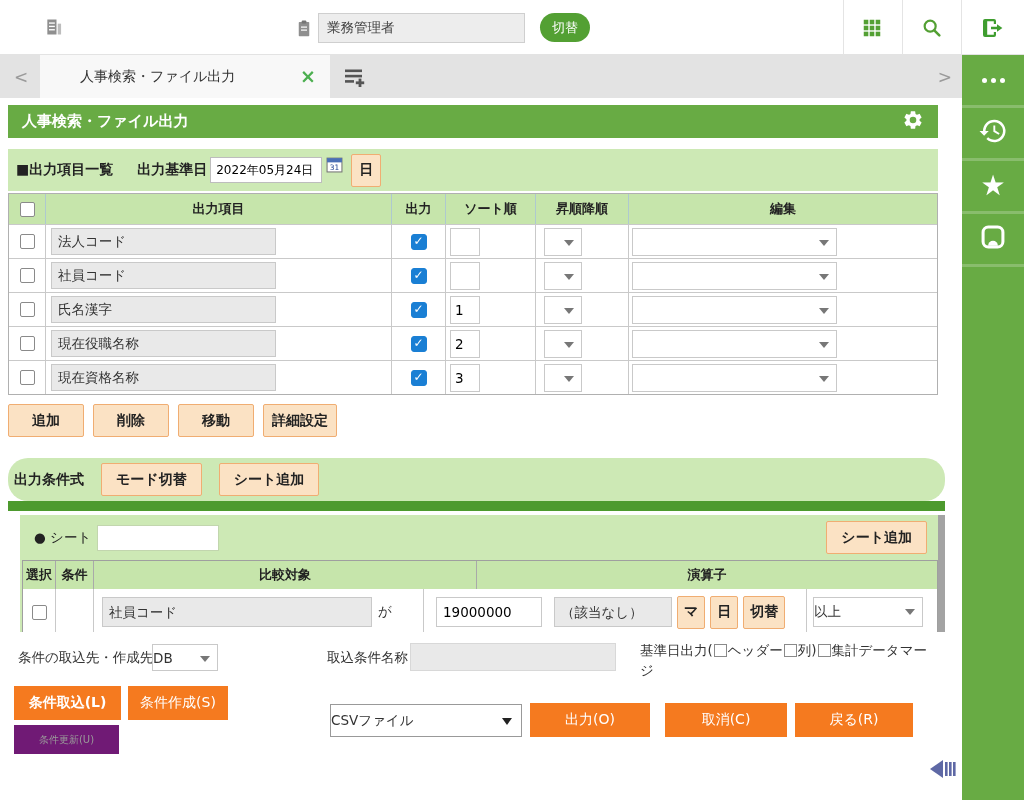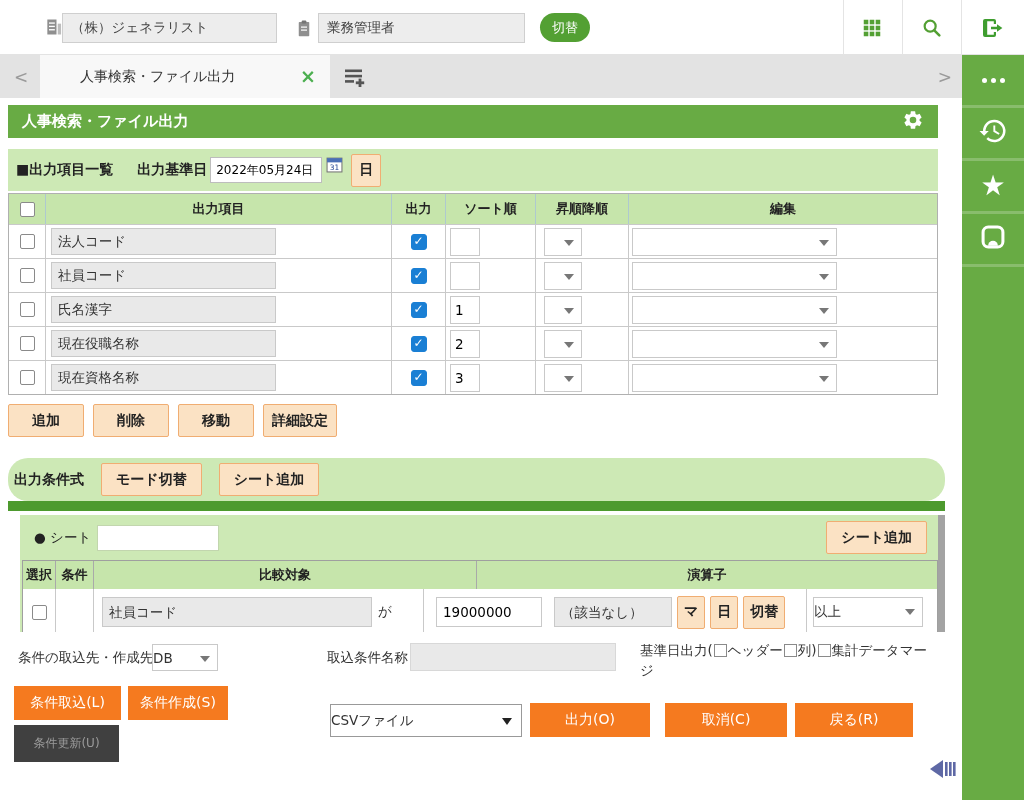--- a/index.html
+++ b/index.html
@@ -103,42 +103,41 @@
   .sel-op { width:110px; margin-left:6px; height:30px; }
 
   
   .bottom-form { position:relative; margin-top:8px; height:170px; }
   .bf-lbl { position:absolute; font-size:13.5px; color:#333; }
   .sel-db { position:absolute; left:152px; top:4px; width:66px; height:27px; }
   .name-input { position:absolute; left:410px; top:3px; width:206px; height:28px; background:#e9e9e9; border:1px solid #d8d8d8; font-size:13.5px; padding:0 6px; font-family:inherit; }
   .opts { position:absolute; left:640px; top:0px; width:288px; font-size:13.5px; line-height:20px; color:#333; }
   .opt-cb { display:inline-block; width:13px; height:13px; border:1px solid #8a8a8a; background:#fff; vertical-align:-2px; margin:0 1px; cursor:pointer; }
   .btn-orange { position:absolute; background:#f57a1f; color:#fff; border:none; font-size:14px; font-family:inherit; height:34px; cursor:pointer; }
-  .btn-disabled { position:absolute; background:#404040; color:#9a9a9a; border:none; font-size:12px; font-family:inherit; height:37px; cursor:default; }
+  .btn-disabled { position:absolute; background:#701a75; color:#9a9a9a; border:none; font-size:10px; font-family:inherit; height:29px; cursor:default; }
   .sel-csv { position:absolute; left:330px; top:64px; width:192px; height:33px; border:1px solid #999; }
   .sel-csv .arrb { position:absolute; right:9px; top:13px; width:0; height:0; border-left:5px solid transparent; border-right:5px solid transparent; border-top:7px solid #222; }
 
   .collapse-handle { position:absolute; left:930px; top:660px; cursor:pointer; }
 </style>
 </head>
 <body>
 
 <div class="screen">
 
   <header class="topbar">
     <span class="tb-icon" style="left:44px;">
       <svg width="20" height="20" viewBox="0 0 24 24">
           <rect x="4" y="3" width="11" height="18" fill="#8f8f8f"></rect>
           <rect x="6" y="6.5" width="7" height="1.6" fill="#fff"></rect>
           <rect x="6" y="10.5" width="7" height="1.6" fill="#fff"></rect>
           <rect x="6" y="14.5" width="7" height="1.6" fill="#fff"></rect>
           <rect x="16.5" y="8" width="4" height="13" fill="#bdbdbd"></rect>
         </svg>
     </span>
-    <input class="tb-input" style="left: 62px; width: 215px;" value="（株）ジェネラリスト">
     <span class="tb-icon" style="left:295px; top:18px;">
       <svg width="18" height="20" viewBox="0 0 24 24">
           <path d="M6 4h12a1 1 0 0 1 1 1v17a1 1 0 0 1-1 1H6a1 1 0 0 1-1-1V5a1 1 0 0 1 1-1z" fill="#8f8f8f"></path>
           <rect x="9" y="2" width="6" height="4" rx="1" fill="#757575"></rect>
           <rect x="8" y="10" width="8" height="1.6" fill="#fff"></rect>
           <rect x="8" y="14" width="8" height="1.6" fill="#fff"></rect>
         </svg>
     </span>
     <input class="tb-input" style="left: 318px; width: 207px;" value="業務管理者">
     <button class="pill-btn">切替</button>
@@ -447,21 +446,21 @@
         <span class="arr"></span>
       </span>
 
       <span class="bf-lbl" style="left:327px; top:9px;">取込条件名称</span>
       <input class="name-input" disabled="" style="">
 
       <div class="opts">
         <span>基準日出力(</span><span class="opt-cb"></span><span>ヘッダー</span><span class="opt-cb"></span><span>列)</span><span class="opt-cb"></span><span>集計データマージ</span>
       </div>
 
-      <button class="btn-orange" style="left:14px; top:46px; width:107px;">条件取込(L)</button>
+      <button class="btn-orange" style="left:14px; top:46px; width:107px;font-weight:bold;">条件取込(L)</button>
       <button class="btn-orange" style="left:128px; top:46px; width:100px;">条件作成(S)</button>
       <button class="btn-disabled" style="left:14px; top:85px; width:105px;">条件更新(U)</button>
 
       <span class="selbox sel-csv">
         <span>CSVファイル</span>
         <span class="arrb"></span>
       </span>
       <button class="btn-orange" style="left:530px; top:63px; width:120px;">出力(O)</button>
       <button class="btn-orange" style="left:665px; top:63px; width:122px;">取消(C)</button>
       <button class="btn-orange" style="left:795px; top:63px; width:118px;">戻る(R)</button>

